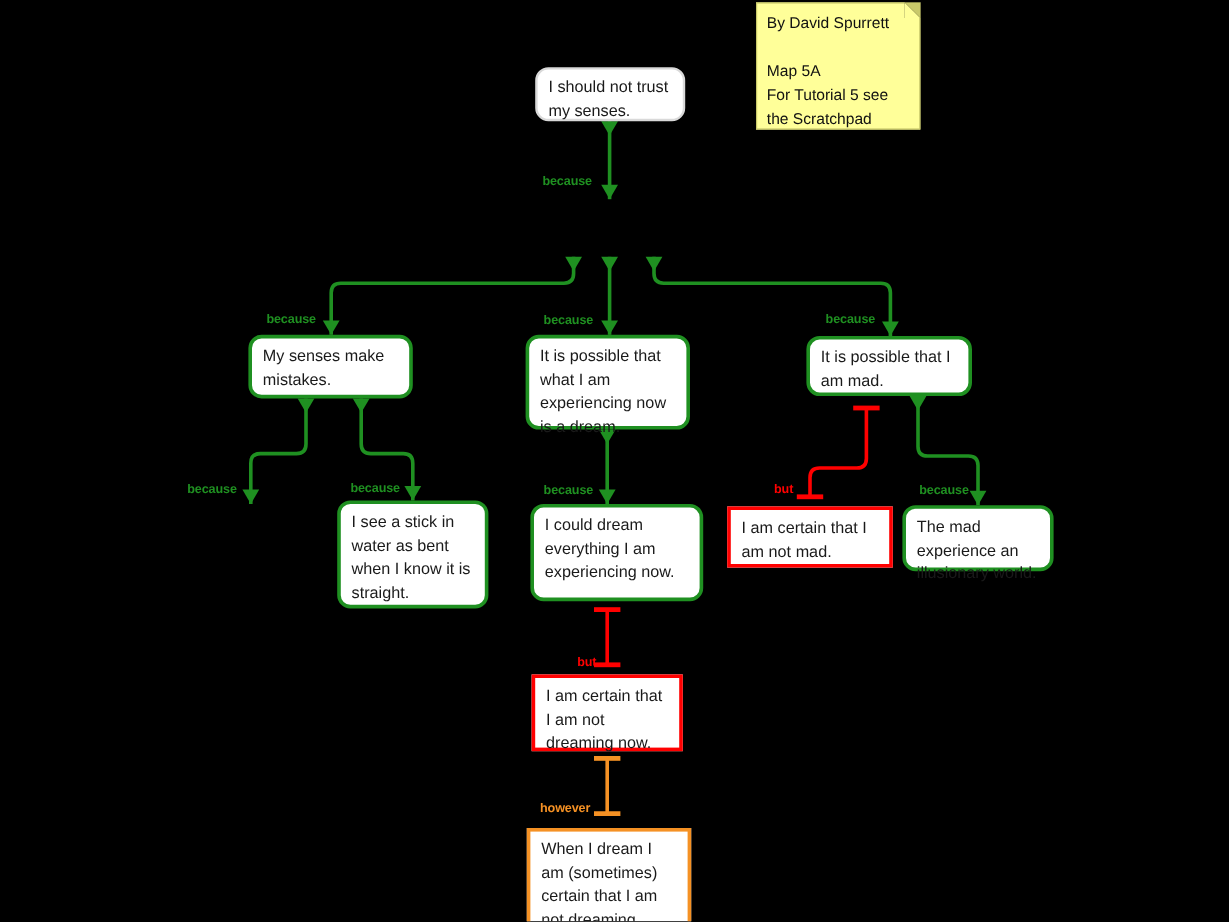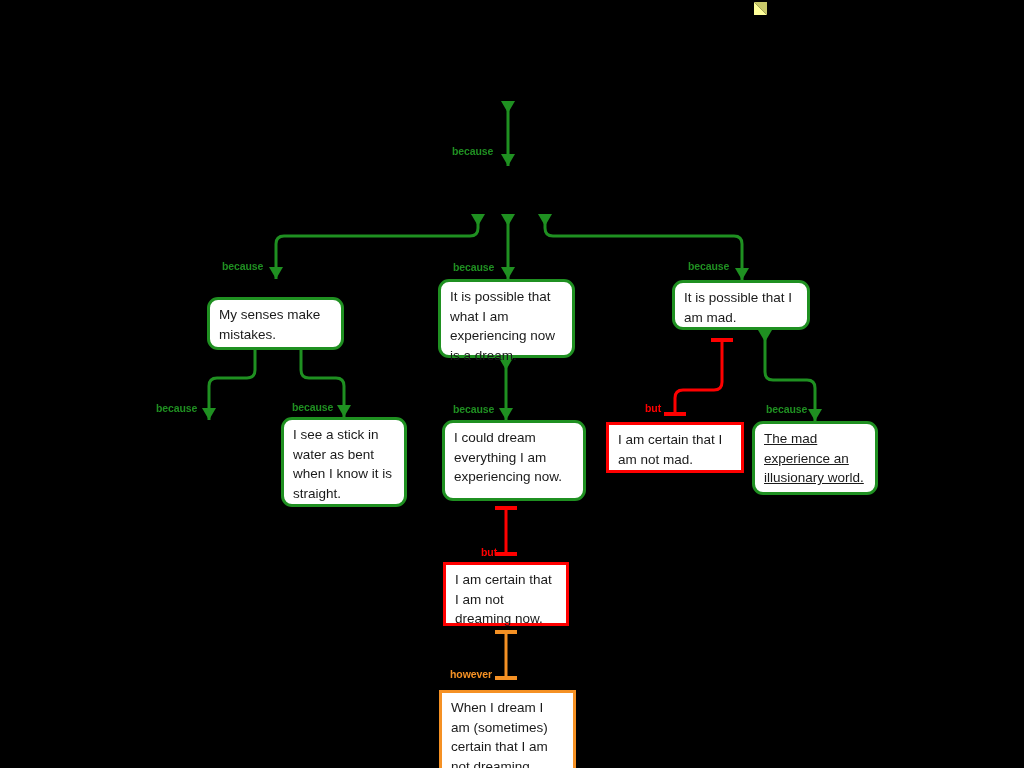--- a/index.html
+++ b/index.html
@@ -169,37 +169,43 @@
   <div class="edge-label because" style="left:453px; top:261px;">because</div>
   <div class="edge-label because" style="left:688px; top:260px;">because</div>
   <div class="edge-label because" style="left:156px; top:402px;">because</div>
   <div class="edge-label because" style="left:292px; top:401px;">because</div>
   <div class="edge-label because" style="left:453px; top:403px;">because</div>
   <div class="edge-label but" style="left:645px; top:402px;">but</div>
   <div class="edge-label because" style="left:766px; top:403px;">because</div>
   <div class="edge-label but" style="left:481px; top:546px;">but</div>
   <div class="edge-label however" style="left:450px; top:668px;">however</div>
 
-
-
-  <div class="node reason" style="left:207px; top:279px; width:137px; height:53px;margin-top:18px;">My senses make mistakes.</div>
+  <div class="node claim" style="left:446px; top:56px; width:125px; height:45px;">I should not trust my senses.</div>
+
+
+  <div class="node reason" style="left:207px; top:279px; width:137px; height:53px;">My senses make mistakes.</div>
 
   <div class="node reason" style="left:438px; top:279px; width:137px; height:79px;">It is possible that what I am experiencing now is a dream.</div>
 
   <div class="node reason" style="left:672px; top:280px; width:138px; height:50px;">It is possible that I am mad.</div>
 
 
   <div class="node reason" style="left:281px; top:417px; width:126px; height:90px;">I see a stick in water as bent when I know it is straight.</div>
 
   <div class="node reason" style="left:442px; top:420px; width:144px; height:81px;">I could dream everything I am experiencing now.</div>
 
   <div class="node objection" style="left:606px; top:422px; width:138px; height:51px;">I am certain that I am not mad.</div>
 
-  <div class="node reason" style="left:752px; top:421px; width:126px; height:74px;text-decoration:underline;">The mad experience an illusionary world.</div>
+  <div class="node reason" style="left:752px; top:421px; width:126px; height:55px;">The mad experience an illusionary world.</div>
 
   <div class="node objection" style="left:443px; top:562px; width:126px; height:64px;">I am certain that I am not dreaming now.</div>
 
   <div class="node rebuttal" style="left:439px; top:690px; width:137px; height:82px;">When I dream I am (sometimes) certain that I am not dreaming.</div>
 
+  <div class="sticky" style="left:630px; top:2px; width:137px; height:106px;">By David Spurrett
+
+Map 5A
+For Tutorial 5 see
+the Scratchpad</div>
   <div class="sticky-fold" style="left:754px; top:2px;"></div>
   <div class="sticky-fold-edge" style="left:754px; top:2px;"></div>
 
 </div>
 
 </body></html>

